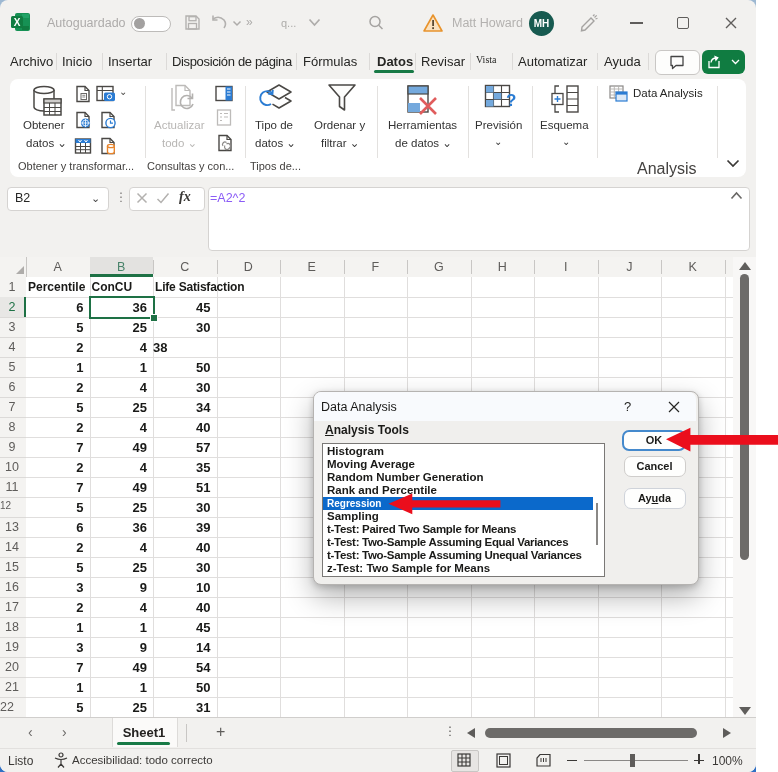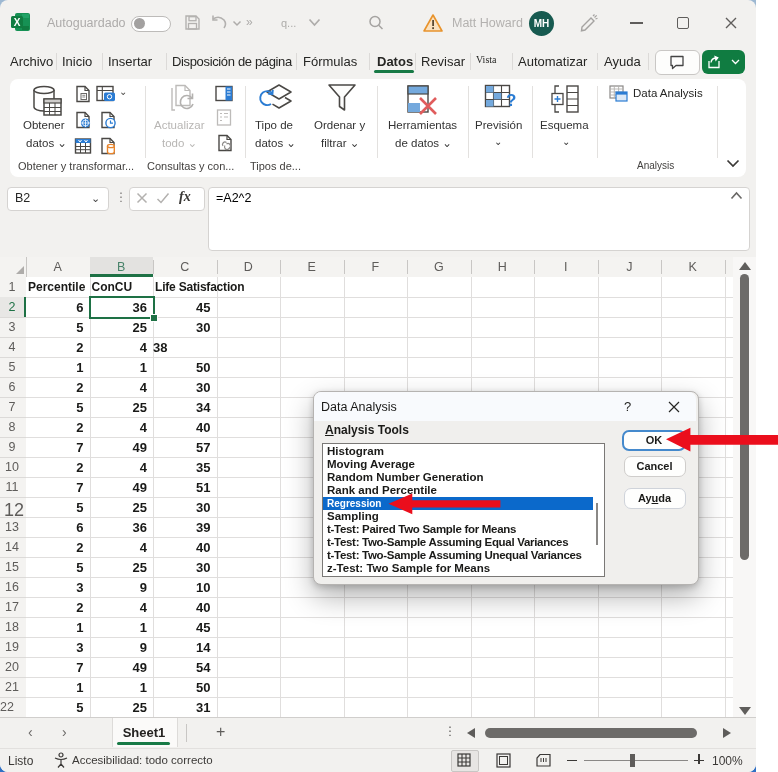--- a/index.html
+++ b/index.html
@@ -100,21 +100,21 @@
 <div class="abs" style="left:145px;top:86px;width:1px;height:72px;background:#e3e1df;"></div>
 <div class="abs" style="left:245px;top:86px;width:1px;height:72px;background:#e3e1df;"></div>
 <div class="abs" style="left:377px;top:86px;width:1px;height:72px;background:#e3e1df;"></div>
 <div class="abs" style="left:468px;top:86px;width:1px;height:72px;background:#e3e1df;"></div>
 <div class="abs" style="left:532px;top:86px;width:1px;height:72px;background:#e3e1df;"></div>
 <div class="abs" style="left:597px;top:86px;width:1px;height:72px;background:#e3e1df;"></div>
 <div class="abs" style="left:717px;top:86px;width:1px;height:72px;background:#e3e1df;"></div>
 <div class="t" style="left:18px;top:160px;font-size:11px;color:#444240;">Obtener y transformar...</div>
 <div class="t" style="left:147px;top:160px;font-size:11px;color:#444240;">Consultas y con...</div>
 <div class="t" style="left:250px;top:160px;font-size:11px;color:#444240;">Tipos de...</div>
-<div class="t" style="left:637px;top:160px;font-size:10px;color:#444240;">Analysis</div>
+<div class="t" style="left:637px;top:160px;font-size:16px;color:#444240;">Analysis</div>
 <svg width="14" height="9" style="left:726px;top:159px;" viewBox="0 0 14 9">
 <path d="M1.5 1.5 L7 7 L12.5 1.5" fill="none" stroke="#3b3937" stroke-width="1.7"></path>
 </svg>
 <svg width="30" height="32" style="left:32px;top:85px;" viewBox="0 0 30 32">
 <path d="M2 5 v17 a10 4 0 0 0 20 0 v-17" fill="#fff" stroke="#4a4845" stroke-width="1.5"></path>
 <ellipse cx="12" cy="5" rx="10" ry="3.6" fill="#fff" stroke="#4a4845" stroke-width="1.5"></ellipse>
 <rect x="12" y="14" width="17" height="16" fill="#fff" stroke="#4a4845" stroke-width="1.5"></rect>
 <rect x="12" y="14" width="17" height="4" fill="#cfcdcb" stroke="#4a4845" stroke-width="1.2"></rect>
 <path d="M12 22.5 h17 M12 26.5 h17 M17.5 18 v12 M23 18 v12" stroke="#4a4845" stroke-width="1"></path>
 </svg>
@@ -234,21 +234,21 @@
 <div class="t" style="left:115px;top:190px;font-size:12px;color:#7a7876;letter-spacing:0;">⋮</div>
 <div class="abs" style="left:129px;top:187px;width:74px;height:22px;background:#fff;border:1px solid #d5d3d1;border-radius:4px;"></div>
 <svg width="12" height="12" style="left:136px;top:192px;" viewBox="0 0 12 12">
 <path d="M1.5 1.5 L10.5 10.5 M10.5 1.5 L1.5 10.5" stroke="#b3b1af" stroke-width="1.5"></path>
 </svg>
 <svg width="14" height="12" style="left:156px;top:192px;" viewBox="0 0 14 12">
 <path d="M1.5 7 L5 10.5 L12.5 1.5" fill="none" stroke="#b3b1af" stroke-width="1.5"></path>
 </svg>
 <div class="t" style="left:179px;top:189px;font-size:14px;color:#3a3836;font-family:'Liberation Serif',serif;font-style:italic;font-weight:bold;">fx</div>
 <div class="abs" style="left:208px;top:187px;width:540px;height:62px;background:#fff;border:1px solid #d5d3d1;border-radius:4px;"></div>
-<div class="t" style="left:216px;top:191px;font-size:12.5px;color:#000000;">=A2^2</div>
+<div class="t" style="left:210px;top:191px;font-size:12.5px;color:#8b5cf6;">=A2^2</div>
 <svg width="13" height="9" style="left:730px;top:191px;" viewBox="0 0 13 9">
 <path d="M1.5 7.5 L6.5 2 L11.5 7.5" fill="none" stroke="#6a6866" stroke-width="1.6"></path>
 </svg>
 <div class="abs" style="left:0;top:257px;width:733px;height:20px;background:#f4f3f1;border-bottom:1px solid #c8c6c4;"></div>
 <svg width="10" height="10" style="left:15px;top:265px;" viewBox="0 0 10 10">
 <path d="M9 1 V9 H1 Z" fill="#aeacaa"></path>
 </svg>
 <div class="abs" style="left:26px;top:257px;width:1px;height:20px;background:#c8c6c4;"></div>
 <div class="t" style="left:26.0px;top:260px;width:63.5px;text-align:center;font-size:12.5px;color:#5e5c5a;">A</div>
 <div class="abs" style="left:89.5px;top:260px;width:1px;height:14px;background:#c8c6c4;"></div>
@@ -336,21 +336,21 @@
 <div class="t" style="left:0;top:300px;width:24px;text-align:center;font-size:12.5px;color:#1e7145;">2</div>
 <div class="t" style="left:0;top:320px;width:24px;text-align:center;font-size:12.5px;color:#5e5c5a;">3</div>
 <div class="t" style="left:0;top:340px;width:24px;text-align:center;font-size:12.5px;color:#5e5c5a;">4</div>
 <div class="t" style="left:0;top:360px;width:24px;text-align:center;font-size:12.5px;color:#5e5c5a;">5</div>
 <div class="t" style="left:0;top:380px;width:24px;text-align:center;font-size:12.5px;color:#5e5c5a;">6</div>
 <div class="t" style="left:0;top:400px;width:24px;text-align:center;font-size:12.5px;color:#5e5c5a;">7</div>
 <div class="t" style="left:0;top:420px;width:24px;text-align:center;font-size:12.5px;color:#5e5c5a;">8</div>
 <div class="t" style="left:0;top:440px;width:24px;text-align:center;font-size:12.5px;color:#5e5c5a;">9</div>
 <div class="t" style="left:0;top:460px;width:24px;text-align:center;font-size:12.5px;color:#5e5c5a;">10</div>
 <div class="t" style="left:0;top:480px;width:24px;text-align:center;font-size:12.5px;color:#5e5c5a;">11</div>
-<div class="t" style="left:0;top:500px;width:24px;text-align:right;font-size:18px;color:#5e5c5a;">12</div>
+<div class="t" style="left:0;top:500px;width:24px;text-align:left;font-size:10px;color:#5e5c5a;">12</div>
 <div class="t" style="left:0;top:520px;width:24px;text-align:center;font-size:12.5px;color:#5e5c5a;">13</div>
 <div class="t" style="left:0;top:540px;width:24px;text-align:center;font-size:12.5px;color:#5e5c5a;">14</div>
 <div class="t" style="left:0;top:560px;width:24px;text-align:center;font-size:12.5px;color:#5e5c5a;">15</div>
 <div class="t" style="left:0;top:580px;width:24px;text-align:center;font-size:12.5px;color:#5e5c5a;">16</div>
 <div class="t" style="left:0;top:600px;width:24px;text-align:center;font-size:12.5px;color:#5e5c5a;">17</div>
 <div class="t" style="left:0;top:620px;width:24px;text-align:center;font-size:12.5px;color:#5e5c5a;">18</div>
 <div class="t" style="left:0;top:640px;width:24px;text-align:center;font-size:12.5px;color:#5e5c5a;">19</div>
 <div class="t" style="left:0;top:660px;width:24px;text-align:center;font-size:12.5px;color:#5e5c5a;">20</div>
 <div class="t" style="left:0;top:680px;width:24px;text-align:center;font-size:12.5px;color:#5e5c5a;">21</div>
 <div class="t" style="left:0;top:700px;width:24px;text-align:left;font-size:12.5px;color:#5e5c5a;">22</div>

